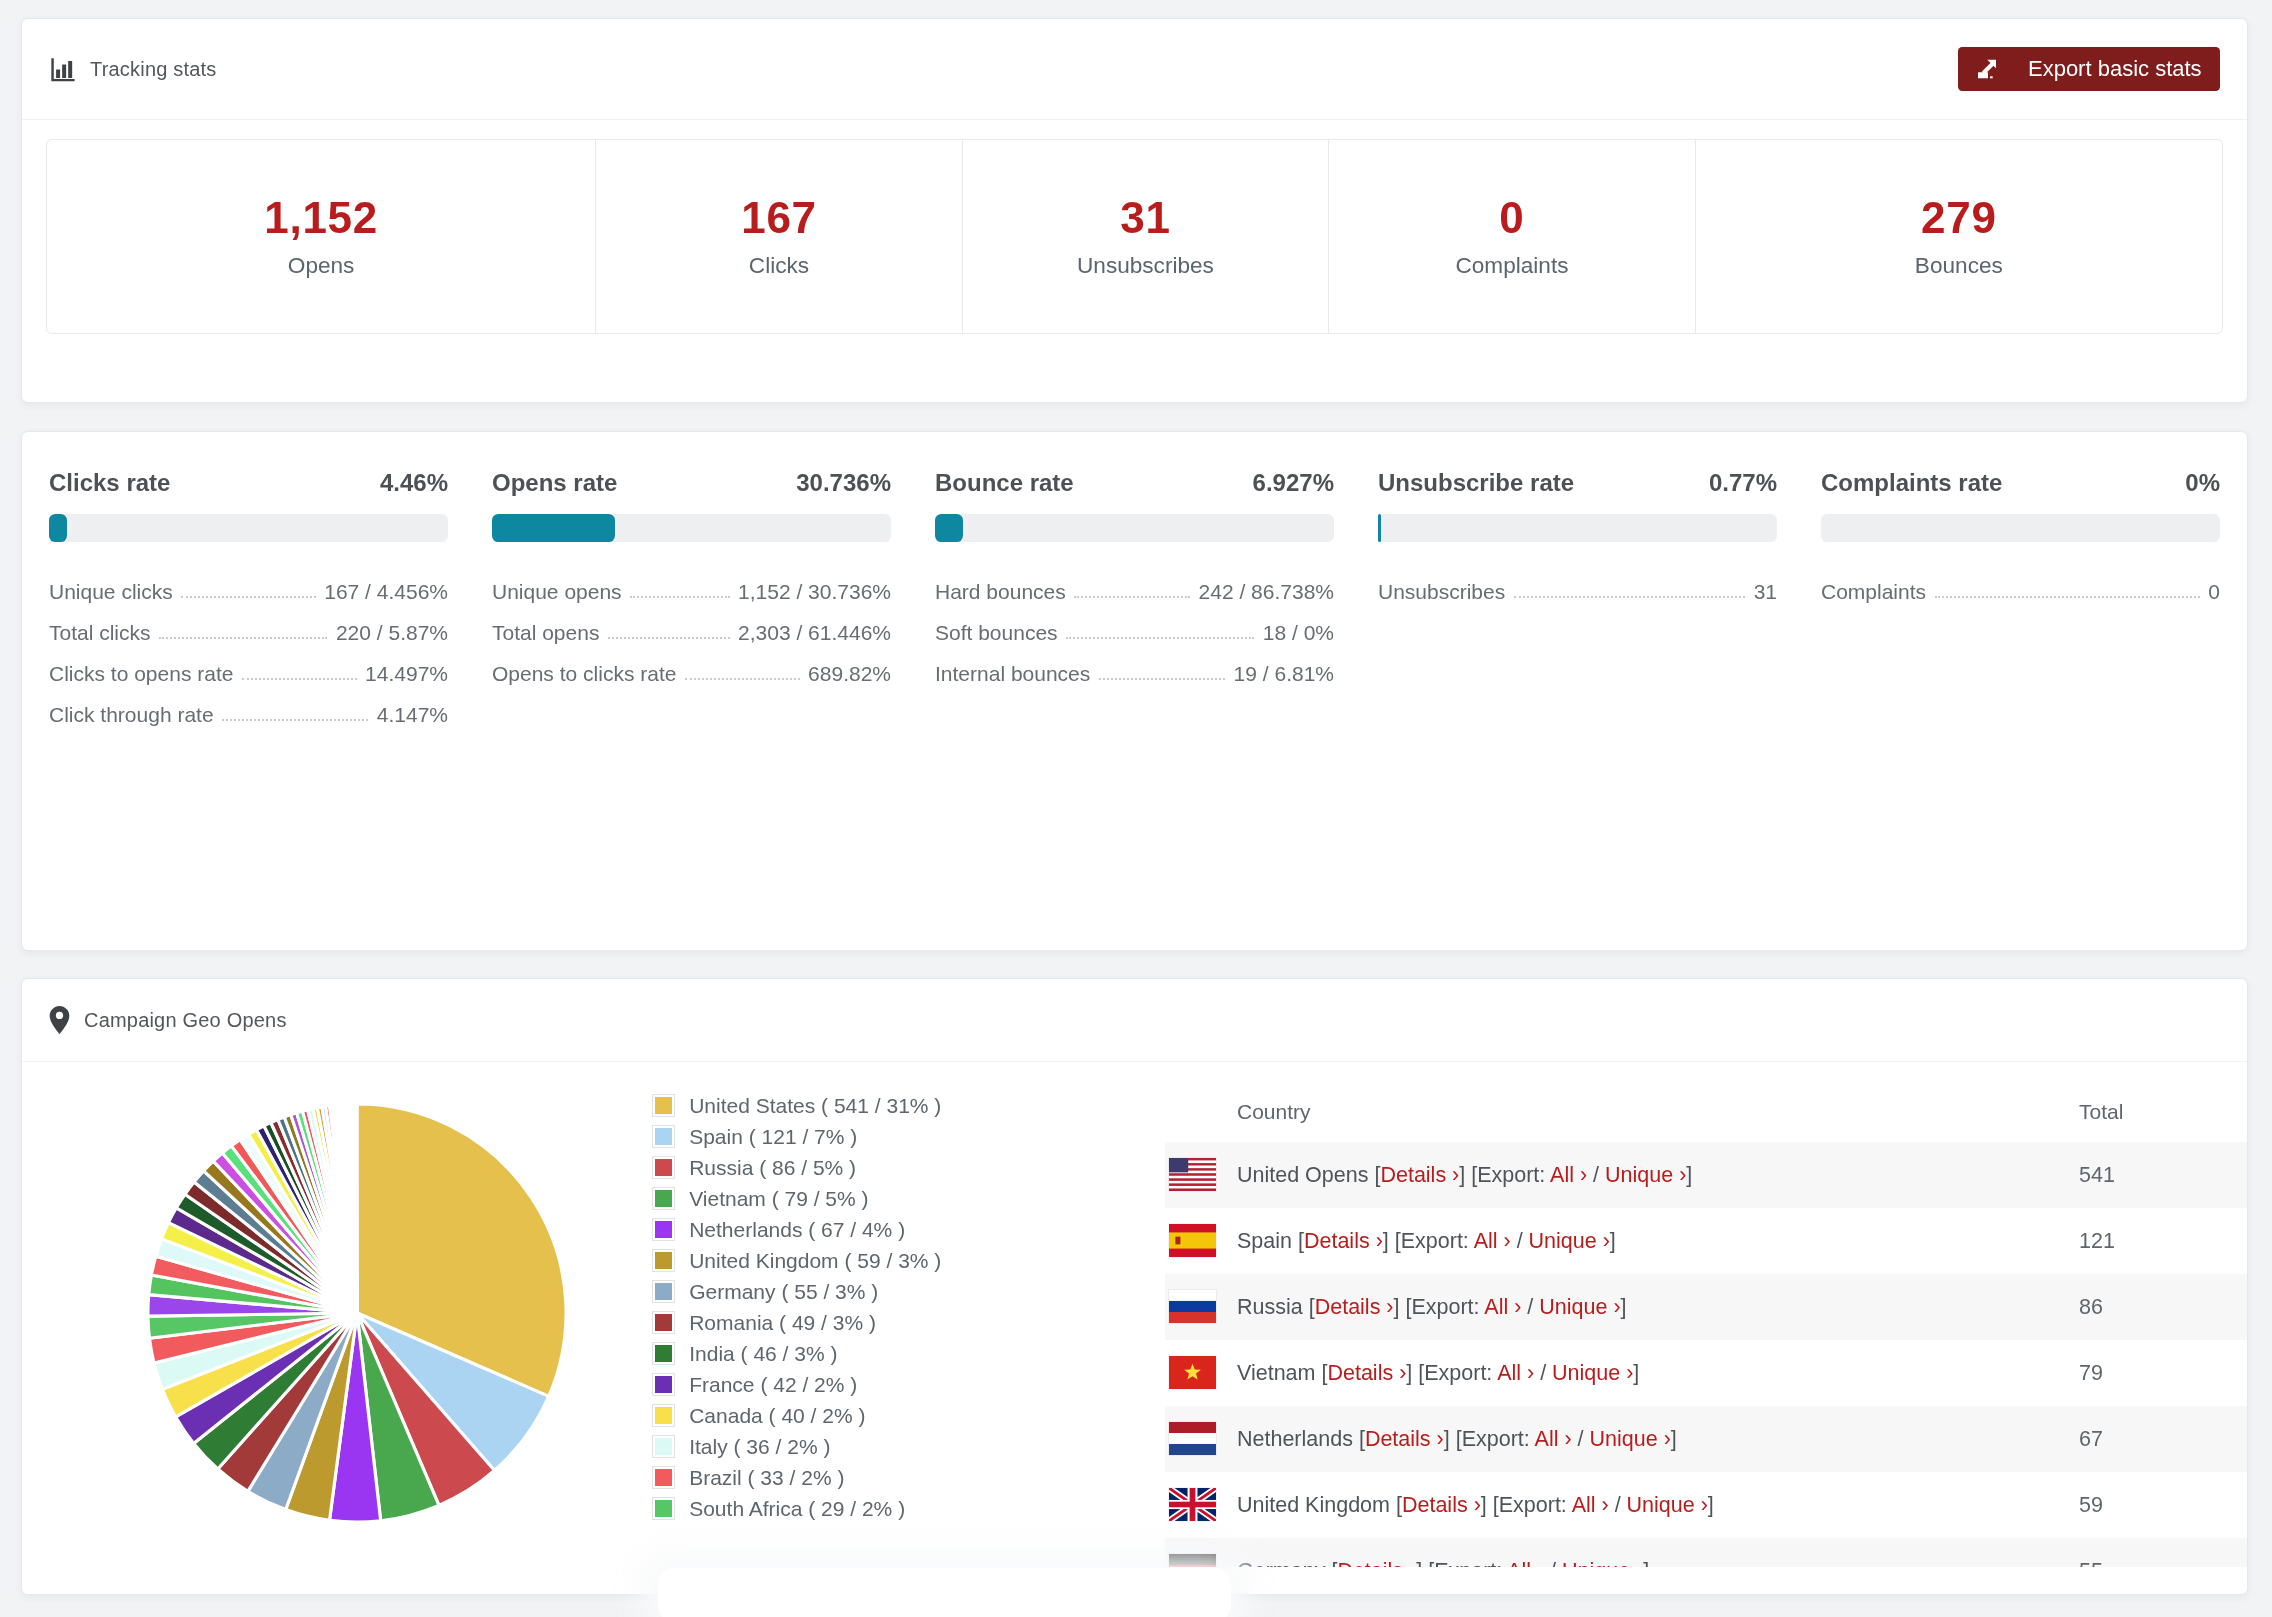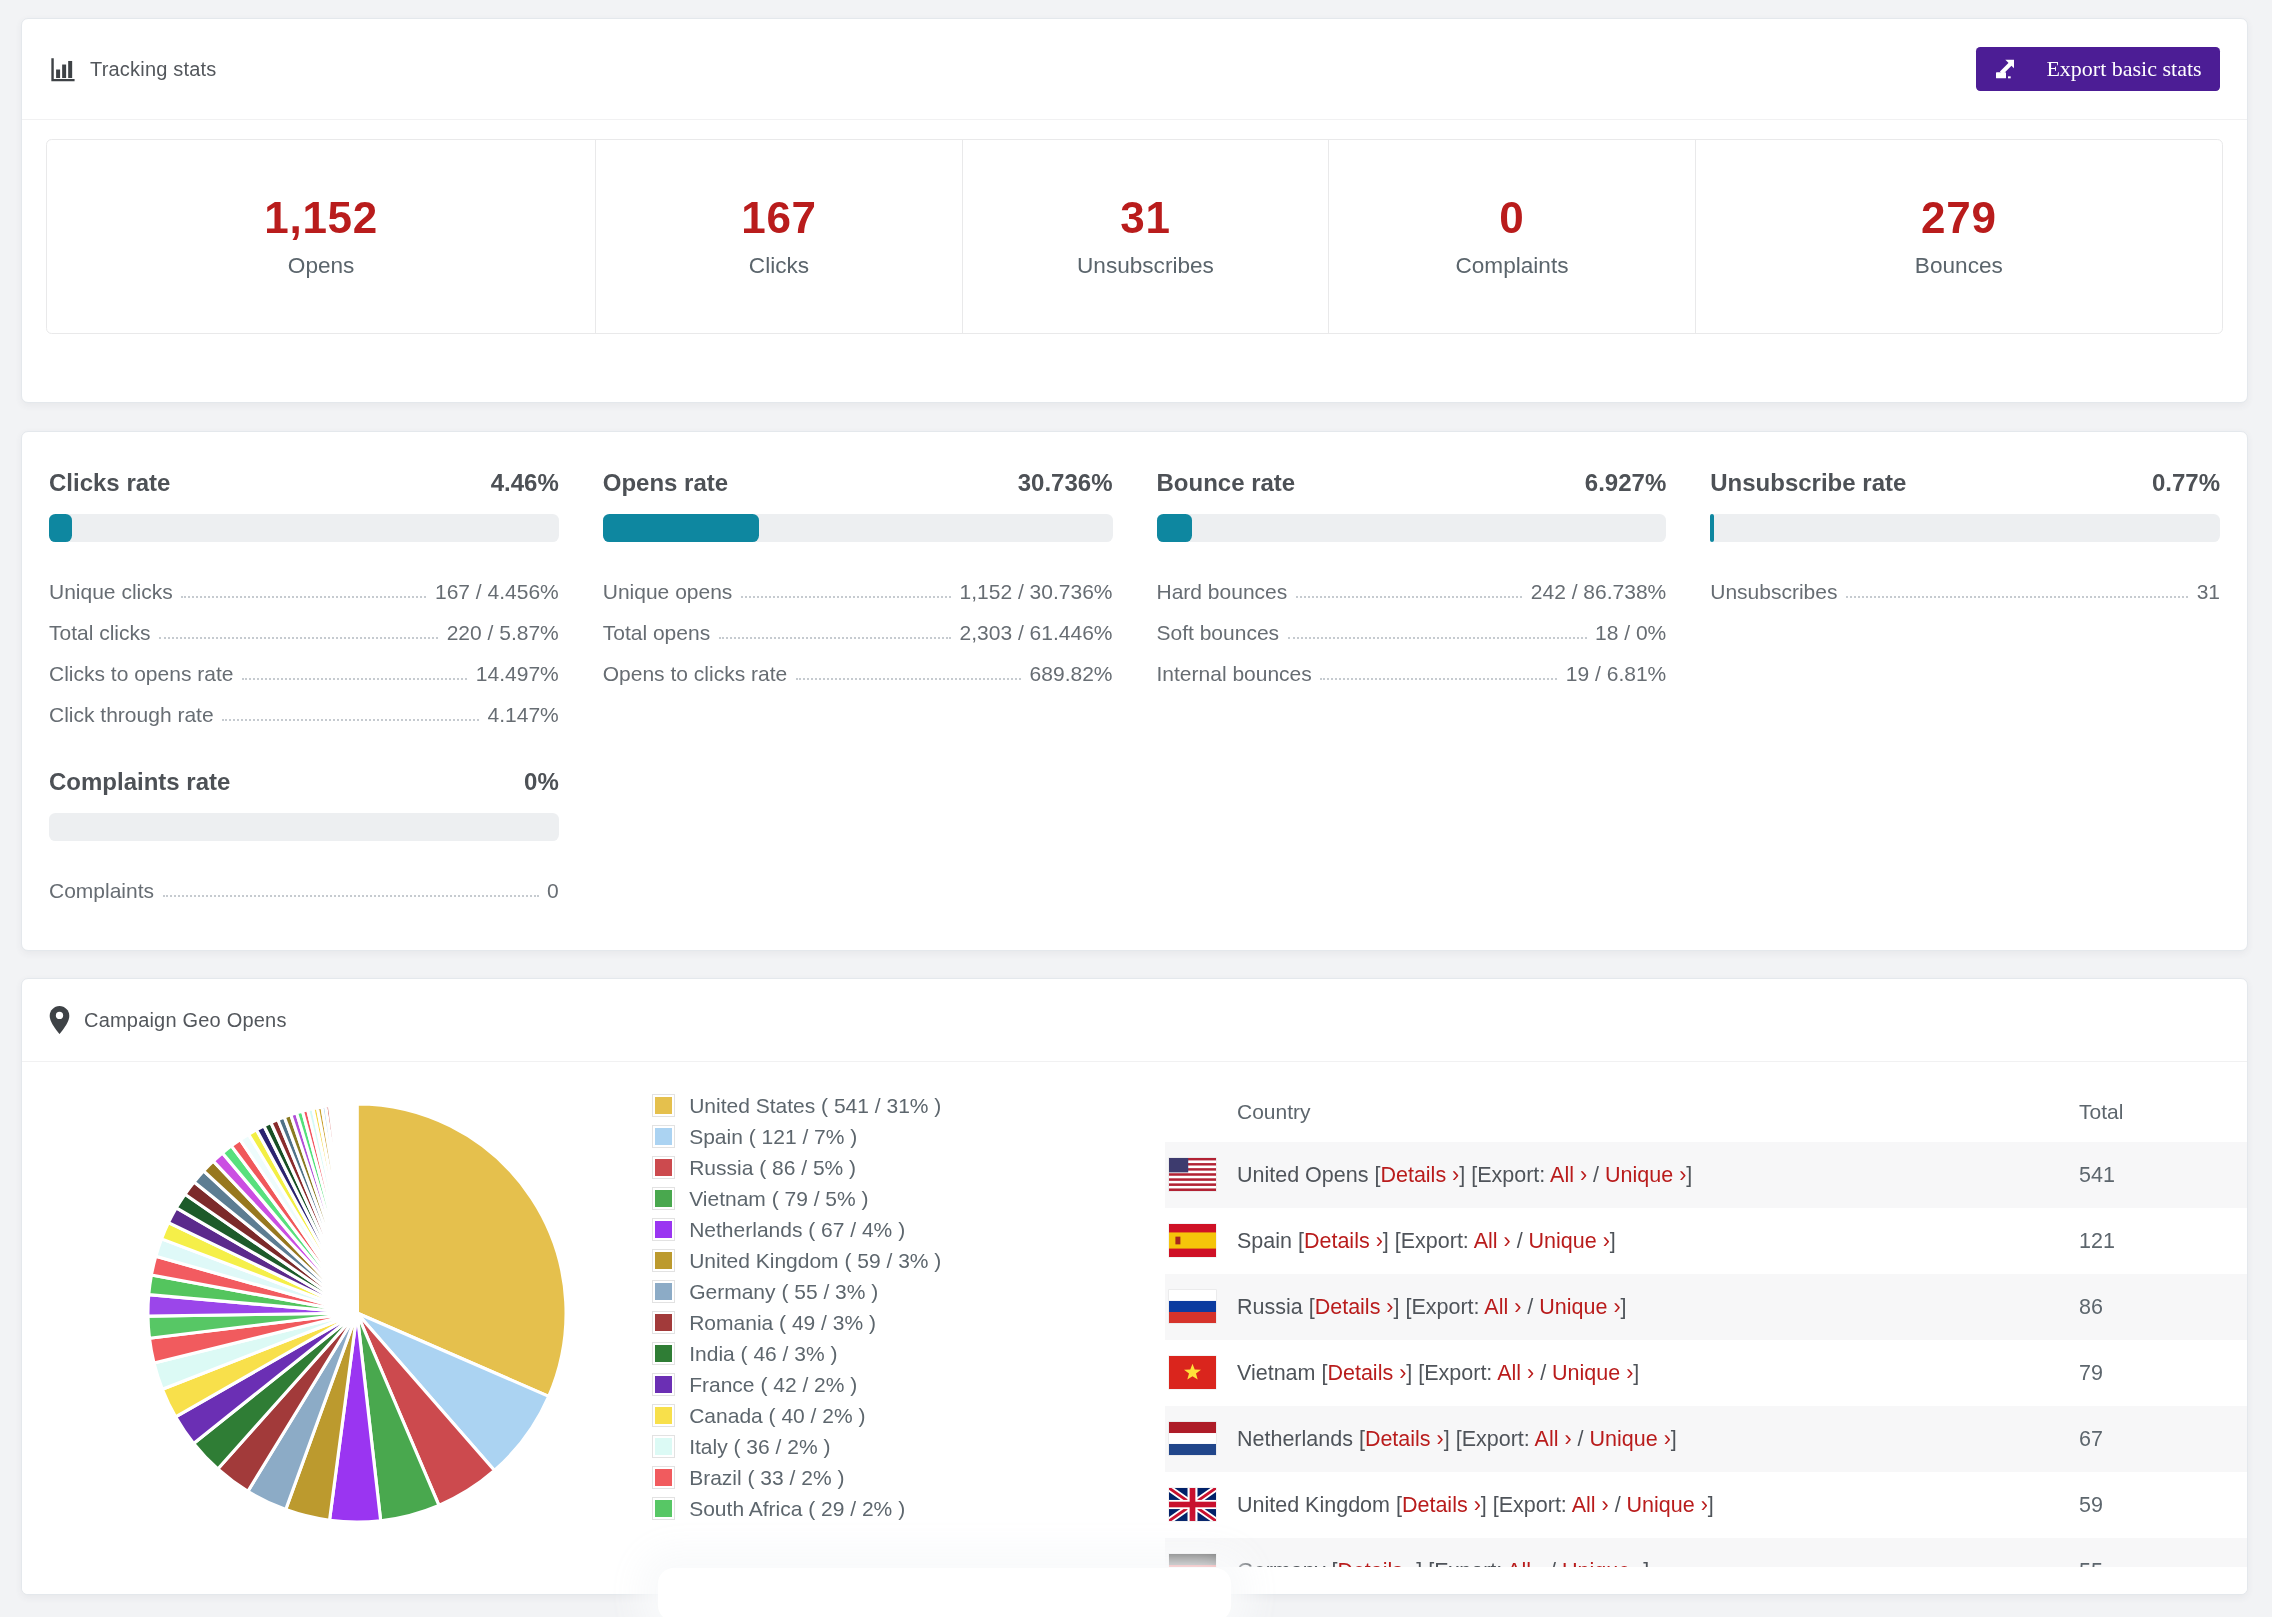--- a/index.html
+++ b/index.html
@@ -19,34 +19,34 @@
   .card2{top:431px;height:520px;}
   .card3{top:978px;height:617px;overflow:hidden;}
 
   .card-header{display:flex;align-items:center;gap:14px;padding:0 27px;border-bottom:1.4px solid #f1f1f2;}
   .card1 .card-header{height:100px;}
   .card3 .card-header{height:82px;}
   .card-title{font-size:20px;color:#53575c;letter-spacing:0.2px;}
 
   .export-btn{
     margin-left:auto;display:flex;align-items:center;gap:28px;
-    background:#4c1d95;color:#fff;border:none;border-radius:4.2px;
-    height:44px;padding:0 18.4px;font-size:22px;font-family:Liberation Serif, serif;cursor:pointer;
+    background:#7f1d1d;color:#fff;border:none;border-radius:4.2px;
+    height:44px;padding:0 18.4px;font-size:22px;font-family:Liberation Sans, sans-serif;cursor:pointer;
   }
 
   .card1-body{padding:18.4px 24px;}
   .stats-box{display:flex;height:195px;border:1.4px solid #e9e9ea;border-radius:5.6px;box-sizing:border-box;}
   .stat-cell{flex:1;display:flex;flex-direction:column;align-items:center;justify-content:center;gap:10px;border-right:1.4px solid #e9e9ea;}
   .stat-cell:last-child{border-right:none;}
   .stat-cell:first-child{flex:1.5;}
   .stat-cell:last-child{flex:1.44;}
   .stat-value{font-size:44px;font-weight:700;color:#b91c1c;letter-spacing:0.7px;}
   .stat-label{font-size:22.6px;color:#5b656c;}
 
-  .rates-grid{display:grid;grid-template-columns:repeat(4,1fr);column-gap:44px;row-gap:41px;padding:37px 27px 0 27px;}
+  .rates-grid{display:grid;grid-template-columns:repeat(5,1fr);column-gap:44px;row-gap:41px;padding:37px 27px 0 27px;}
   .rate-title-row{display:flex;justify-content:space-between;align-items:center;font-size:24px;font-weight:700;color:#4d5156;height:28px;margin-bottom:17px;}
   .bar{height:28px;background:#edeff1;border-radius:6.4px;margin-bottom:21px;}
   .bar-fill{height:100%;background:#0e87a0;border-radius:6.4px;}
   .rate-rows{}
   .rate-row{display:flex;align-items:flex-end;gap:8.5px;height:41px;font-size:21px;color:#676d73;}
   .rate-row .lbl{white-space:nowrap;}
   .rate-row .leader{flex:1;border-bottom:2.1px dotted #c6cbd0;margin-bottom:6.4px;}
   .rate-row .val{white-space:nowrap;}
 
   .geo-body{position:relative;height:534px;}

